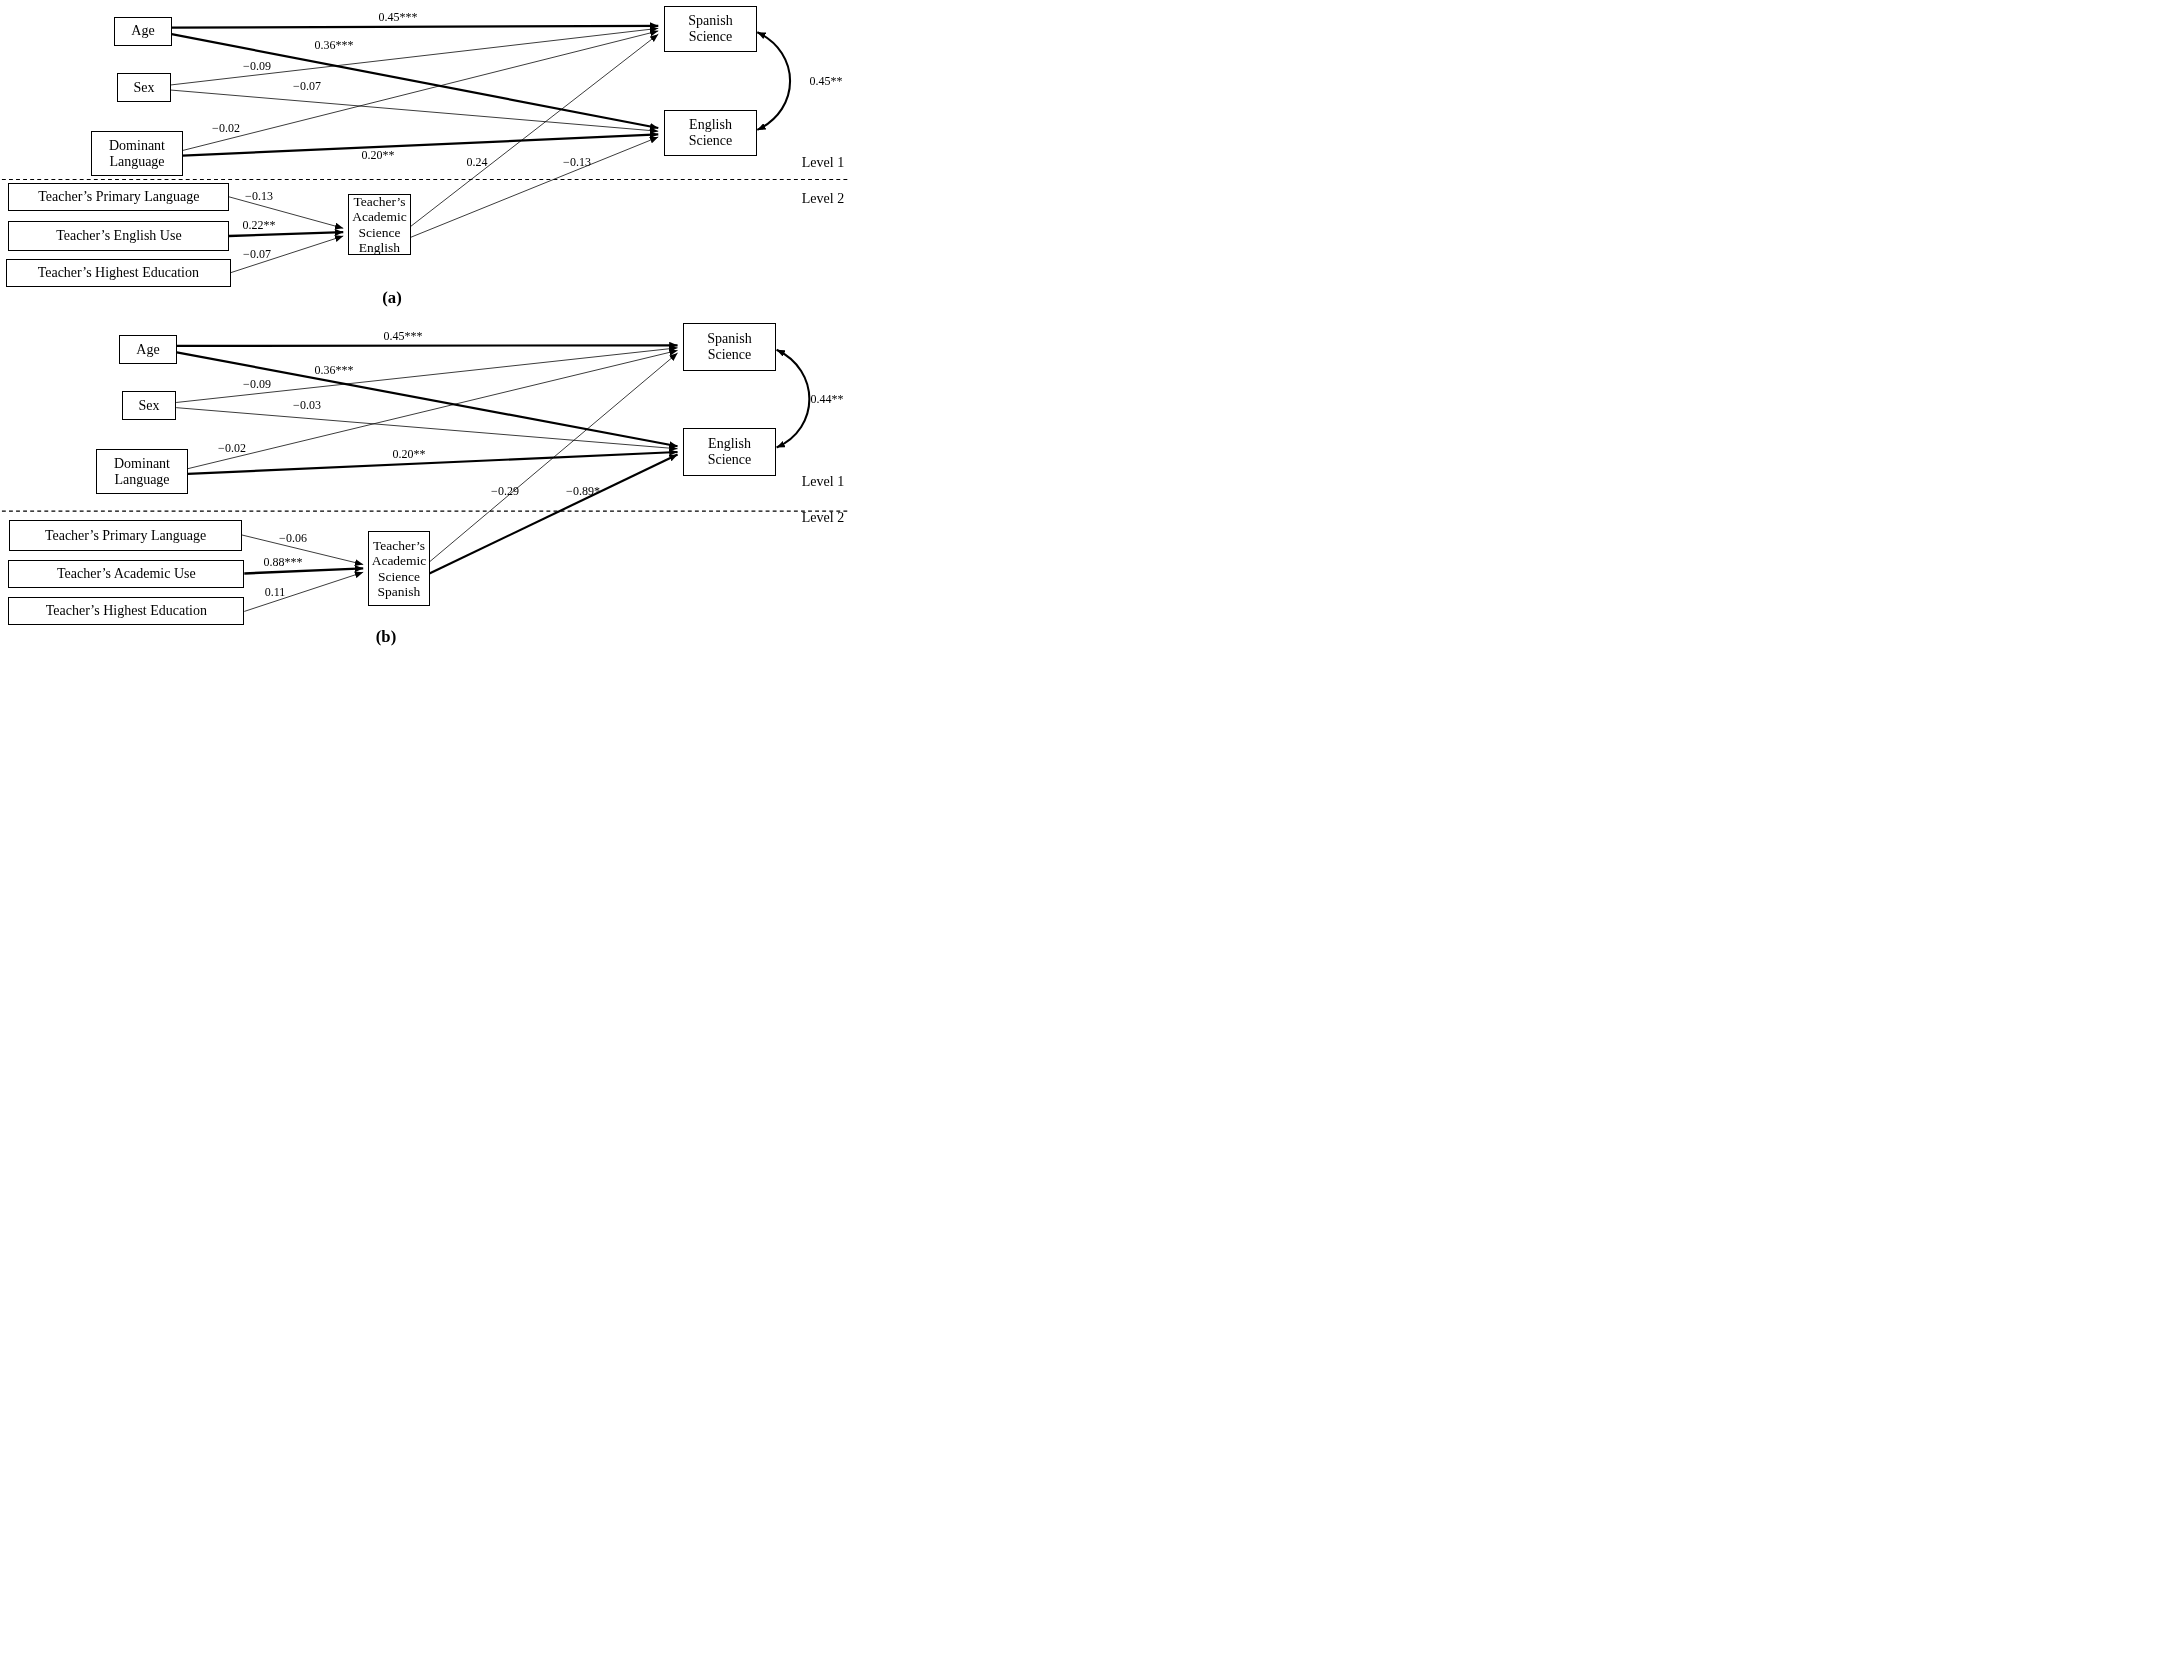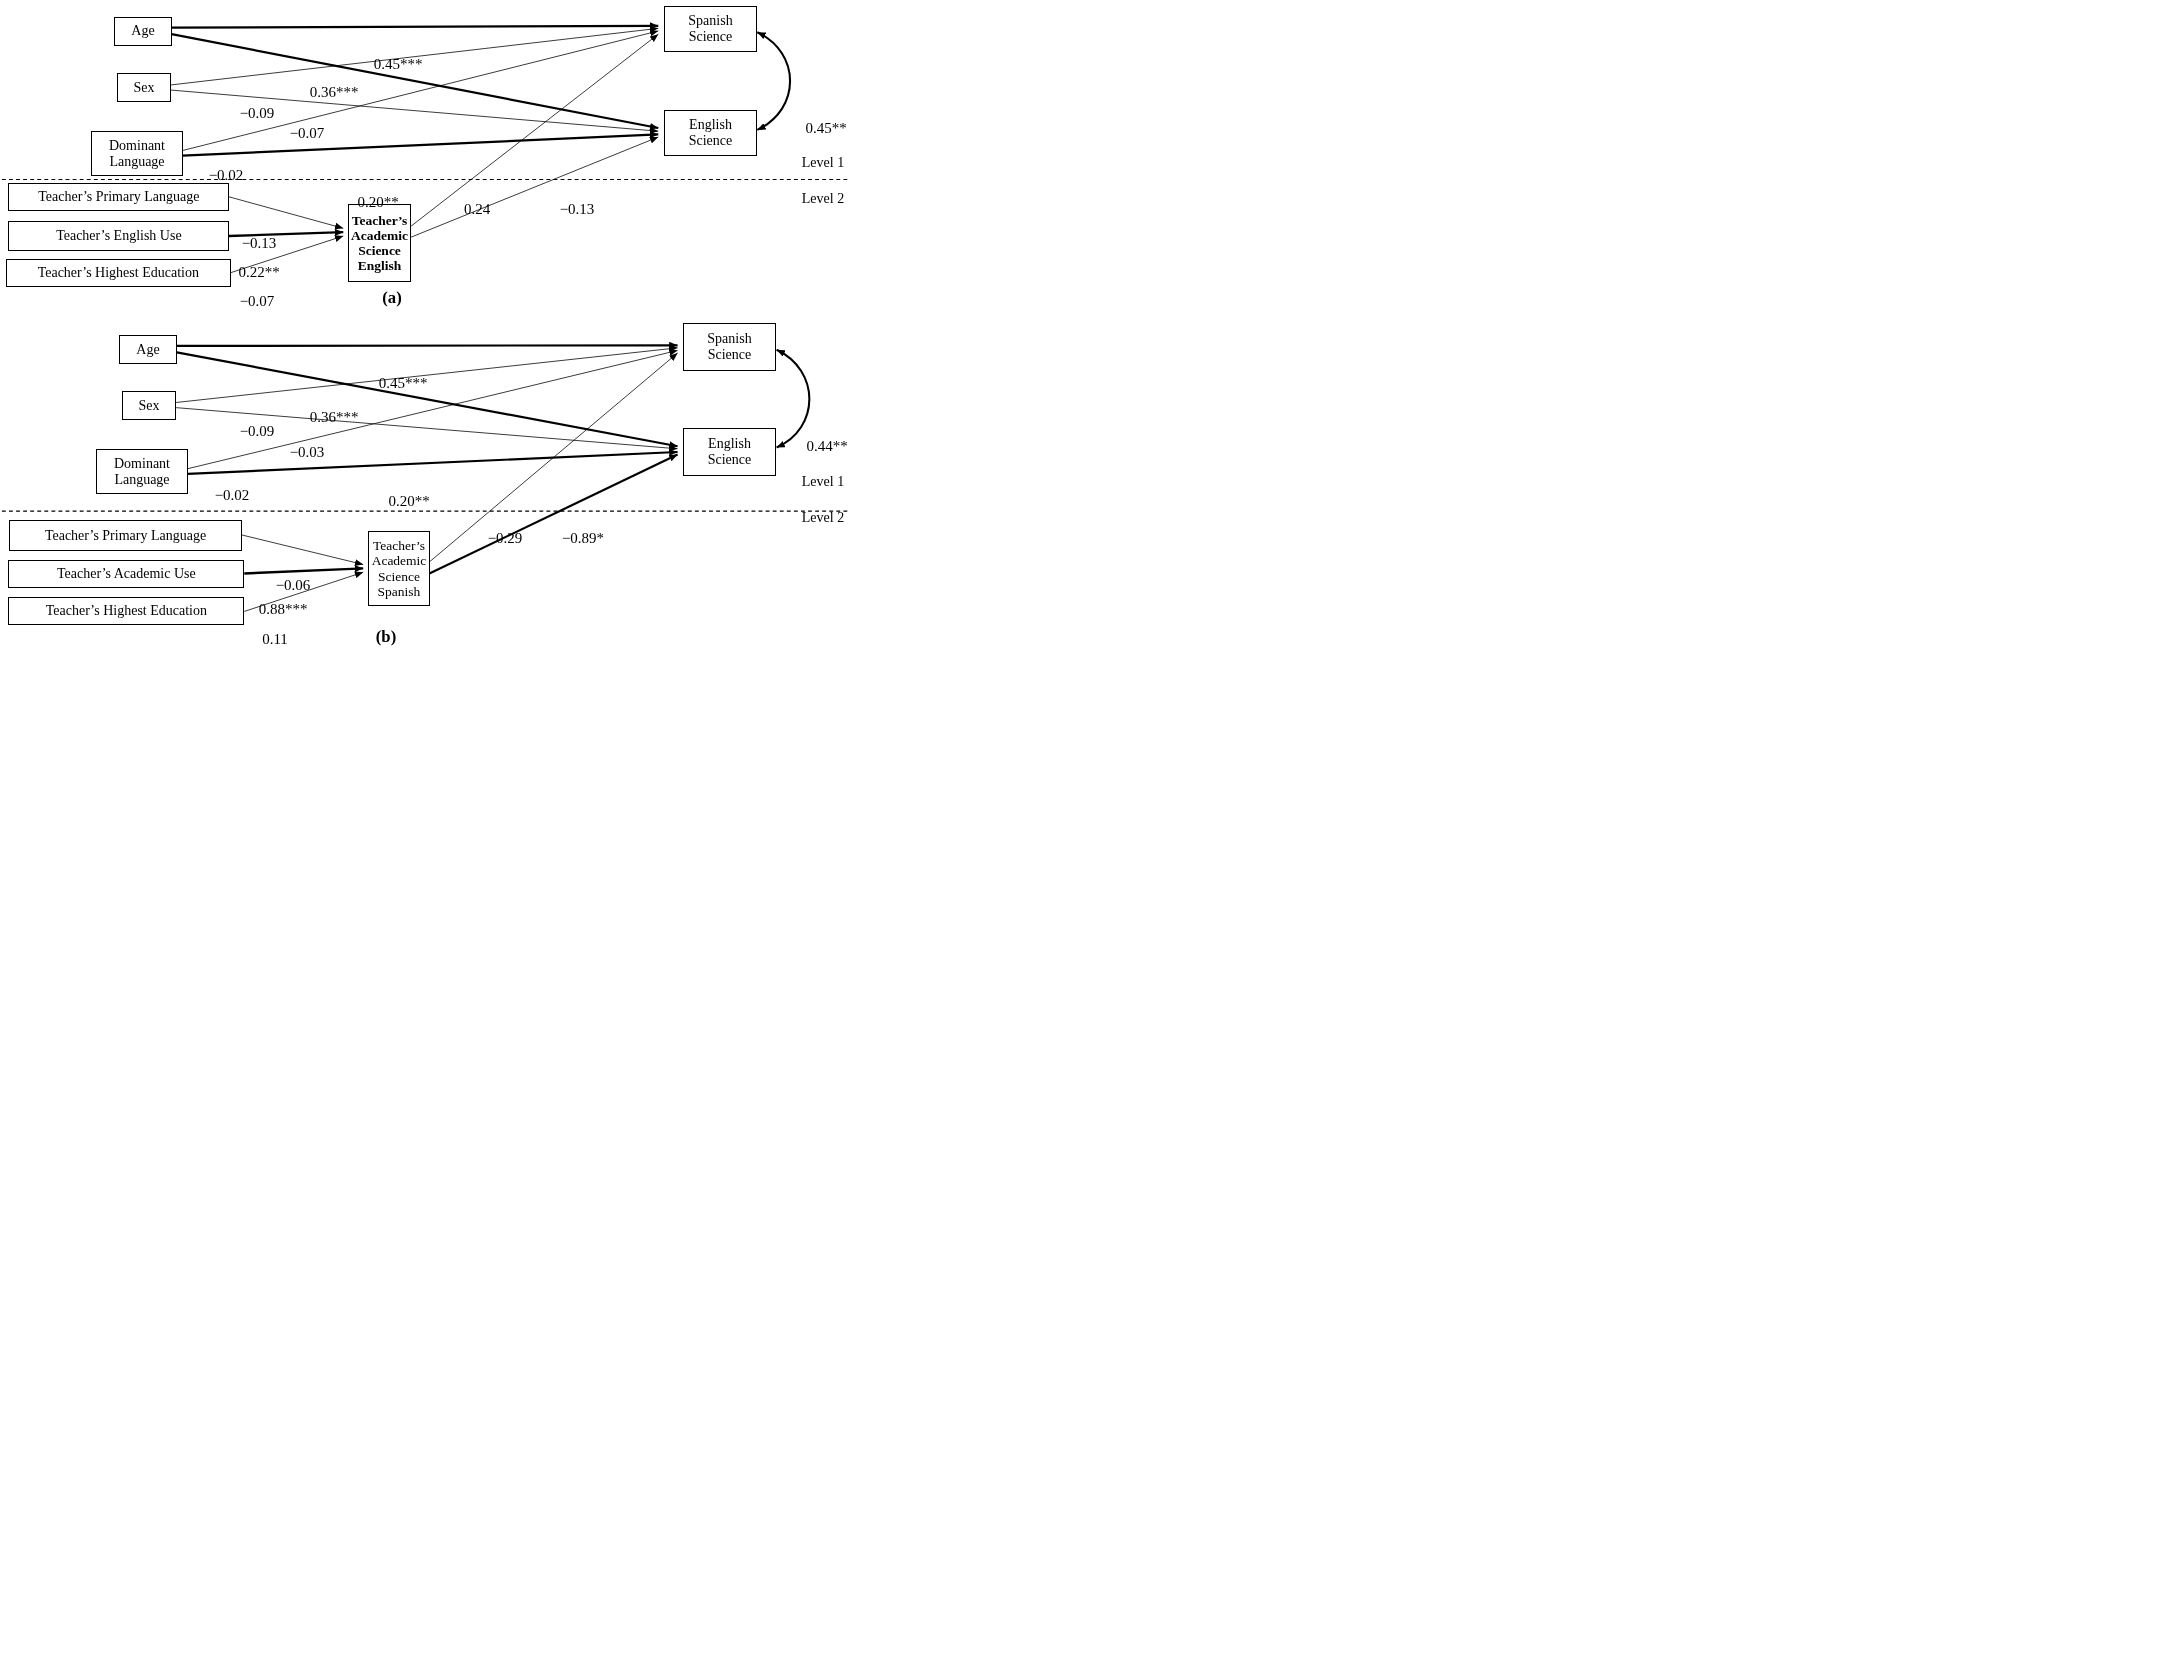--- a/index.html
+++ b/index.html
@@ -3,21 +3,21 @@
 <meta charset="utf-8">
 <style>
   html,body{margin:0;padding:0;background:#ffffff;}
   .stage{position:relative;width:873px;height:670px;background:#fff;
          font-family:"Liberation Serif","DejaVu Serif",serif;color:#000;overflow:hidden;}
   .lines{position:absolute;left:0;top:0;z-index:1;}
   .node{position:absolute;z-index:2;background:#fff;border:1.6px solid #000;
         display:flex;align-items:center;justify-content:center;text-align:center;
         font-size:14px;line-height:1.12;box-sizing:border-box;padding:1.3px;}
   .lab{position:absolute;z-index:3;transform:translate(-50%,-50%);
-       font-size:15px;white-space:nowrap;margin-top:47px;}
+       font-size:12px;white-space:nowrap;}
   .sidelab{position:absolute;z-index:3;transform:translate(-50%,-50%);
        font-size:14px;white-space:nowrap;}
   .caption{position:absolute;z-index:3;transform:translate(-50%,-50%);
        font-size:16.7px;font-weight:bold;white-space:nowrap;}
 </style>
 </head>
 <body>
 
 <div class="stage">
 
@@ -67,21 +67,21 @@
   </svg>
 
   <div class="node" style="left:114px;top:16.7px;width:58px;height:29px;">Age</div>
   <div class="node" style="left:117px;top:73px;width:54px;height:29px;">Sex</div>
   <div class="node" style="left:91px;top:131px;width:92px;height:45px;">Dominant Language</div>
   <div class="node" style="left:664px;top:5.8px;width:93px;height:46px;">Spanish Science</div>
   <div class="node" style="left:664px;top:110px;width:93px;height:46px;">English Science</div>
   <div class="node" style="left:8.4px;top:183px;width:221px;height:28px;">Teacher’s Primary Language</div>
   <div class="node" style="left:8.4px;top:221px;width:221px;height:30px;">Teacher’s English Use</div>
   <div class="node" style="left:5.8px;top:259px;width:225px;height:28px;">Teacher’s Highest Education</div>
-  <div class="node" style="left:348px;top:204px;width:63px;height:78px;font-size:13.5px;font-weight:bold;">Teacher’s Academic Science English</div>
+  <div class="node" style="left:348px;top:194px;width:63px;height:61px;font-size:13.5px;">Teacher’s Academic Science English</div>
 
   <div class="lab" style="left:398px;top:17.4px;">0.45***</div>
   <div class="lab" style="left:334px;top:45px;">0.36***</div>
   <div class="lab" style="left:257px;top:66px;">−0.09</div>
   <div class="lab" style="left:307px;top:86px;">−0.07</div>
   <div class="lab" style="left:226px;top:128px;">−0.02</div>
   <div class="lab" style="left:378px;top:155px;">0.20**</div>
   <div class="lab" style="left:477px;top:162px;">0.24</div>
   <div class="lab" style="left:577px;top:162px;">−0.13</div>
   <div class="lab" style="left:826px;top:81px;">0.45**</div>

